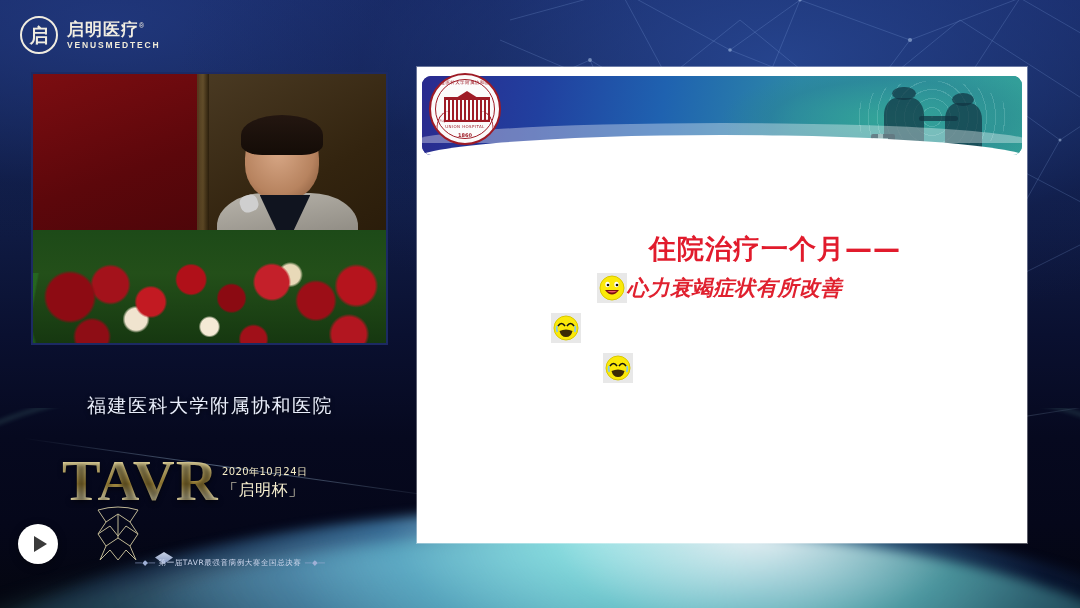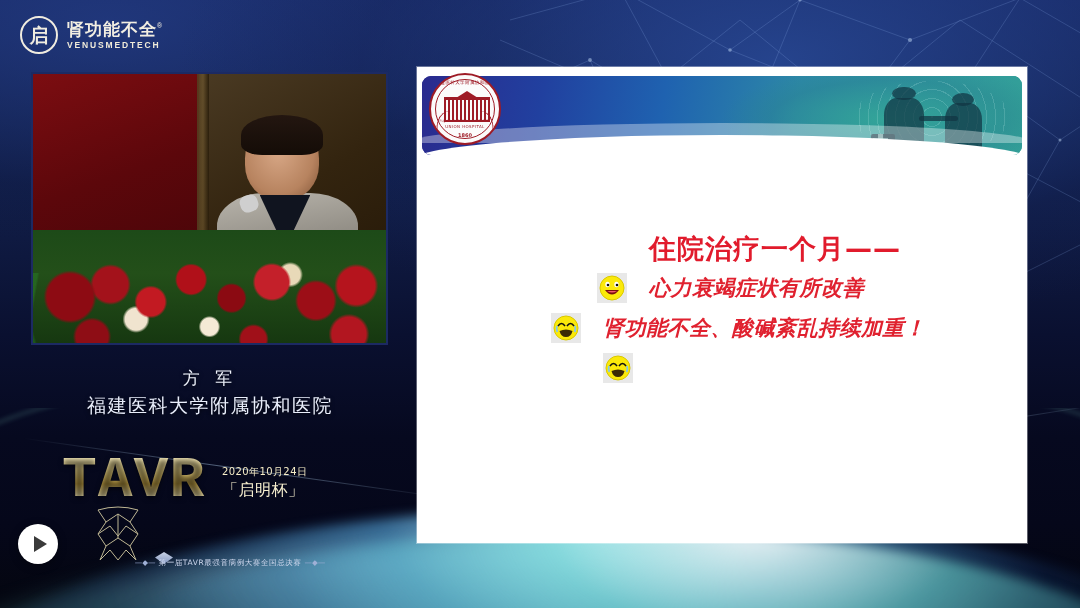--- a/index.html
+++ b/index.html
@@ -264,21 +264,21 @@
     width: 290px; height: 125px;
     z-index: 5;
   }
   .kv-tavr {
     position: absolute;
     left: 0; top: 0;
     font-size: 58px;
     font-weight: bold;
     letter-spacing: 1px;
     line-height: 1;
-    font-family: Liberation Mono, monospace;
+    font-family: Liberation Serif, serif;
     background: linear-gradient(180deg, #fdf6d2 0%, #e8d48a 28%, #b9993f 55%, #f3e7b4 78%, #9c7d2c 100%);
     -webkit-background-clip: text;
     background-clip: text;
     color: transparent;
     text-shadow: 0 2px 5px rgba(0,0,0,0.55);
   }
   .kv-date {
     position: absolute;
     left: 160px; top: 13px;
     color: #f6edc7;
@@ -495,21 +495,21 @@
     font-size: 27px;
     font-weight: bold;
     letter-spacing: 1px;
     white-space: nowrap;
     font-family: "DejaVu Sans", sans-serif;
   }
   .sl-row {
     position: absolute;
     display: flex;
     align-items: center;
-    gap: 22px;
+    gap: 0;
     white-space: nowrap;
   }
   .sl-row .txt {
     color: #e0212f;
     font-size: 21px;
     font-weight: bold;
     font-style: italic;
     font-family: "DejaVu Serif", serif;
     letter-spacing: 0.5px;
   }
@@ -578,42 +578,41 @@
     <div class="ray" style="left:60%;top:30px;width:44%;transform:rotate(-9deg);"></div>
     <div class="ray" style="left:2%;top:60px;width:40%;transform:rotate(8deg);"></div>
   </div>
 
   <div class="brand">
     <div class="brand-mark">
       <span class="glyph">启</span>
     </div>
     <div class="brand-text">
       <div class="brand-cn">
-        <span>肾功能不全</span><span class="reg">®</span>
+        <span>启明医疗</span><span class="reg">®</span>
       </div>
       <div class="brand-en">VENUSMEDTECH</div>
     </div>
   </div>
 
   <div class="video-frame">
     <div class="v-wall-left"></div>
     <div class="v-wall-right"></div>
     <div class="v-wall-seam"></div>
     <div class="v-person">
       <div class="p-body"></div>
       <div class="p-head"></div>
       <div class="p-hair"></div>
       <div class="p-collar"></div>
       <div class="p-mic"></div>
     </div>
     <div class="flowers"></div>
     <div class="flowers-leaf"></div>
   </div>
 
-  <div class="speaker-name">方 军</div>
   <div class="speaker-org">福建医科大学附属协和医院</div>
 
   <div class="kv">
     <div class="kv-tavr">TAVR</div>
     <div class="kv-date">2020年10月24日</div>
     <div class="kv-cup">「启明杯」</div>
     <div class="kv-valve">
       <svg viewBox="0 0 52 64" width="52" height="64">
         <g stroke="#e6dcae" stroke-width="1" fill="none" opacity="0.9">
           <path d="M6 8 Q26 2 46 8"></path>
@@ -693,21 +692,20 @@
         <span class="emo">
           <svg width="26" height="26" viewBox="0 0 26 26">
             <circle cx="13" cy="13" r="12" fill="#fbe90a" stroke="#d9c800" stroke-width="1"></circle>
             <path d="M5 11 Q8.5 6 12 11" stroke="#111" stroke-width="1.6" fill="none"></path>
             <path d="M14 11 Q17.5 6 21 11" stroke="#111" stroke-width="1.6" fill="none"></path>
             <path d="M6.5 16 Q13 13 19.5 16 Q18 22 13 22 Q8 22 6.5 16 Z" fill="#3b2a05"></path>
             <path d="M4 11 Q3 15 4.5 17" stroke="#7fc8ef" stroke-width="1.6" fill="none"></path>
             <path d="M22 11 Q23 15 21.5 17" stroke="#7fc8ef" stroke-width="1.6" fill="none"></path>
           </svg>
         </span>
-        <span class="txt">肾功能不全、酸碱紊乱持续加重！</span>
       </div>
 
       <div class="sl-row r3">
         <span class="emo">
           <svg width="26" height="26" viewBox="0 0 26 26">
             <circle cx="13" cy="13" r="12" fill="#fbe90a" stroke="#d9c800" stroke-width="1"></circle>
             <path d="M5 11 Q8.5 6 12 11" stroke="#111" stroke-width="1.6" fill="none"></path>
             <path d="M14 11 Q17.5 6 21 11" stroke="#111" stroke-width="1.6" fill="none"></path>
             <path d="M6.5 16 Q13 13 19.5 16 Q18 22 13 22 Q8 22 6.5 16 Z" fill="#3b2a05"></path>
             <path d="M4 11 Q3 15 4.5 17" stroke="#7fc8ef" stroke-width="1.6" fill="none"></path>

